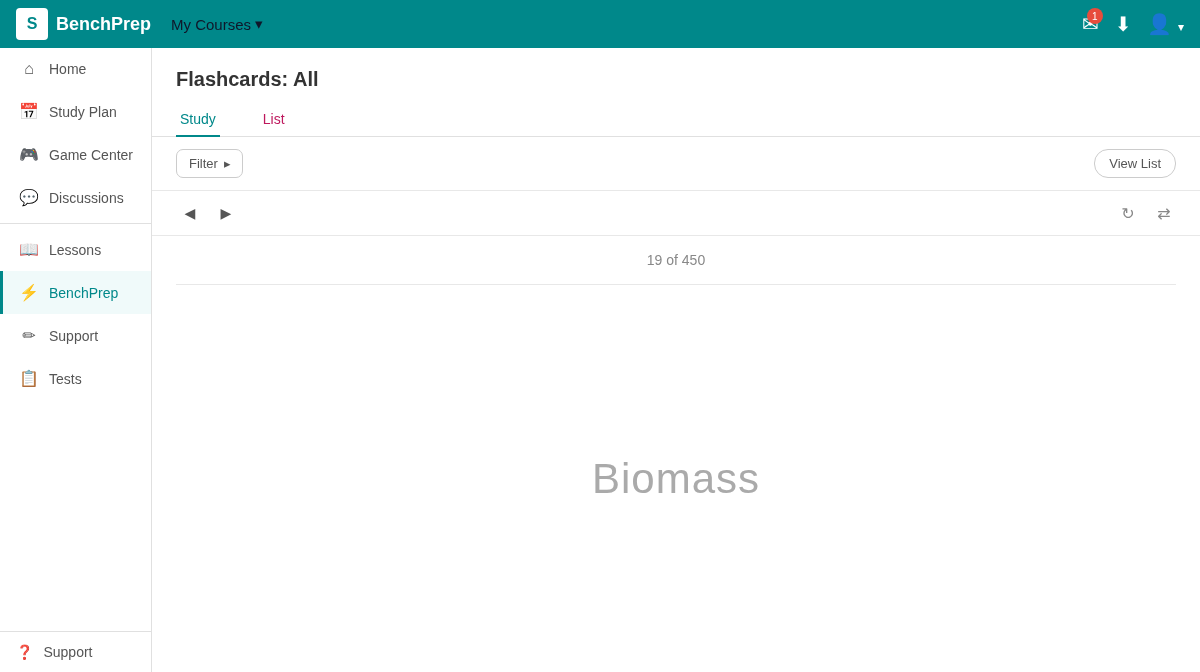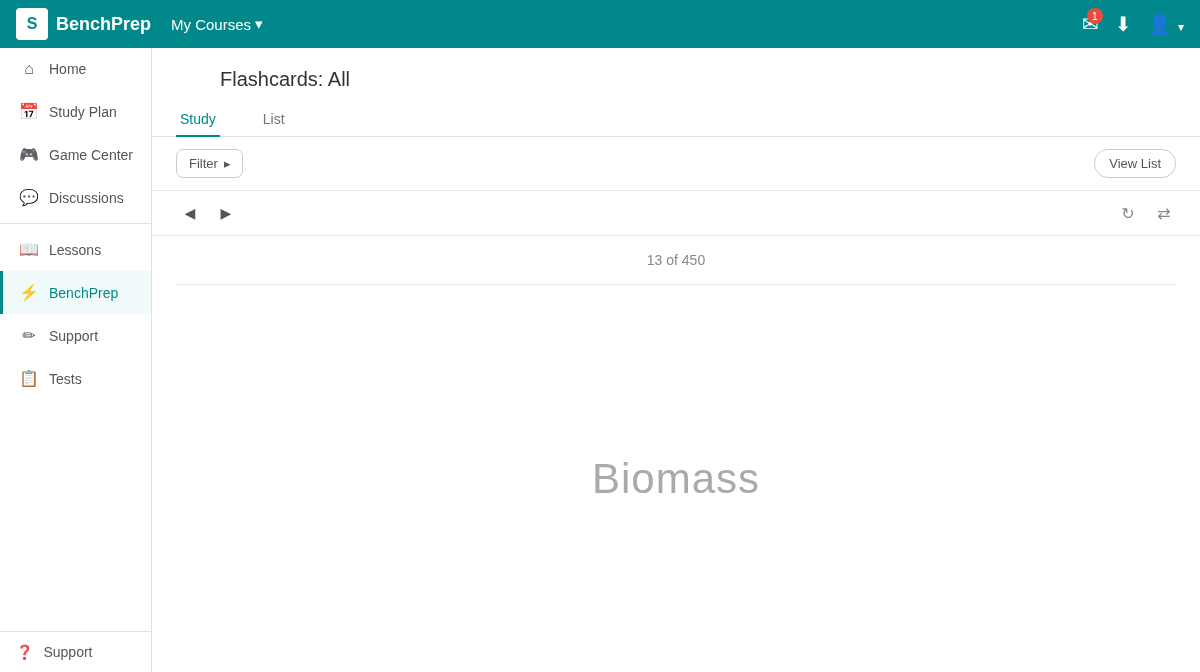--- a/index.html
+++ b/index.html
@@ -20,21 +20,21 @@
     .logo-icon {
       width: 32px; height: 32px;
       background: white;
       border-radius: 4px;
       display: flex; align-items: center; justify-content: center;
       color: #00888a;
       font-weight: bold;
       font-size: 16px;
     }
     .my-courses-btn {
-      color: #ffffff;
+      color: #0f172a;
       background: none;
       border: none;
       font-size: 15px;
       cursor: pointer;
       display: flex;
       align-items: center;
       gap: 4px;
     }
     .header-right { display: flex; align-items: center; gap: 16px; }
     .header-icon {
@@ -117,34 +117,33 @@
       display: flex;
       flex-direction: column;
       overflow: hidden;
     }
     .content-header {
       padding: 20px 24px 0;
       border-bottom: 1px solid #e0e0e0;
     }
     .content-title {
       font-size: 20px;
-      font-weight: 400;
+      font-weight: 700;
       color: #333;
       margin-bottom: 12px;
-      margin-left: 44px;
     }
     .tabs {
       display: flex;
       gap: 39px;
     }
     .tab {
       padding: 8px 4px;
       font-size: 14px;
       cursor: pointer;
-      color: #737373;
+      color: #be185d;
       border-bottom: 2px solid transparent;
       margin-bottom: -1px;
     }
     .tab.active {
       color: #00888a;
       border-bottom: 2px solid #00888a;
       font-weight: 500;
     }
 
     
@@ -338,21 +337,21 @@
         <button class="nav-btn">◀</button>
         <button class="nav-btn">▶</button>
       </div>
       <div class="nav-right-icons">
         <span class="nav-icon">↻</span>
         <span class="nav-icon">⇄</span>
       </div>
     </div>
 
     <div class="flashcard-area">
-      <div class="card-counter">13 of 450</div>
+      <div class="card-counter">19 of 450</div>
       <div class="card-divider"></div>
       <div class="card-content">
         <div class="card-word">Biomass</div>
       </div>
     </div>
   </div>
 
 </div>
 
 </body></html>

